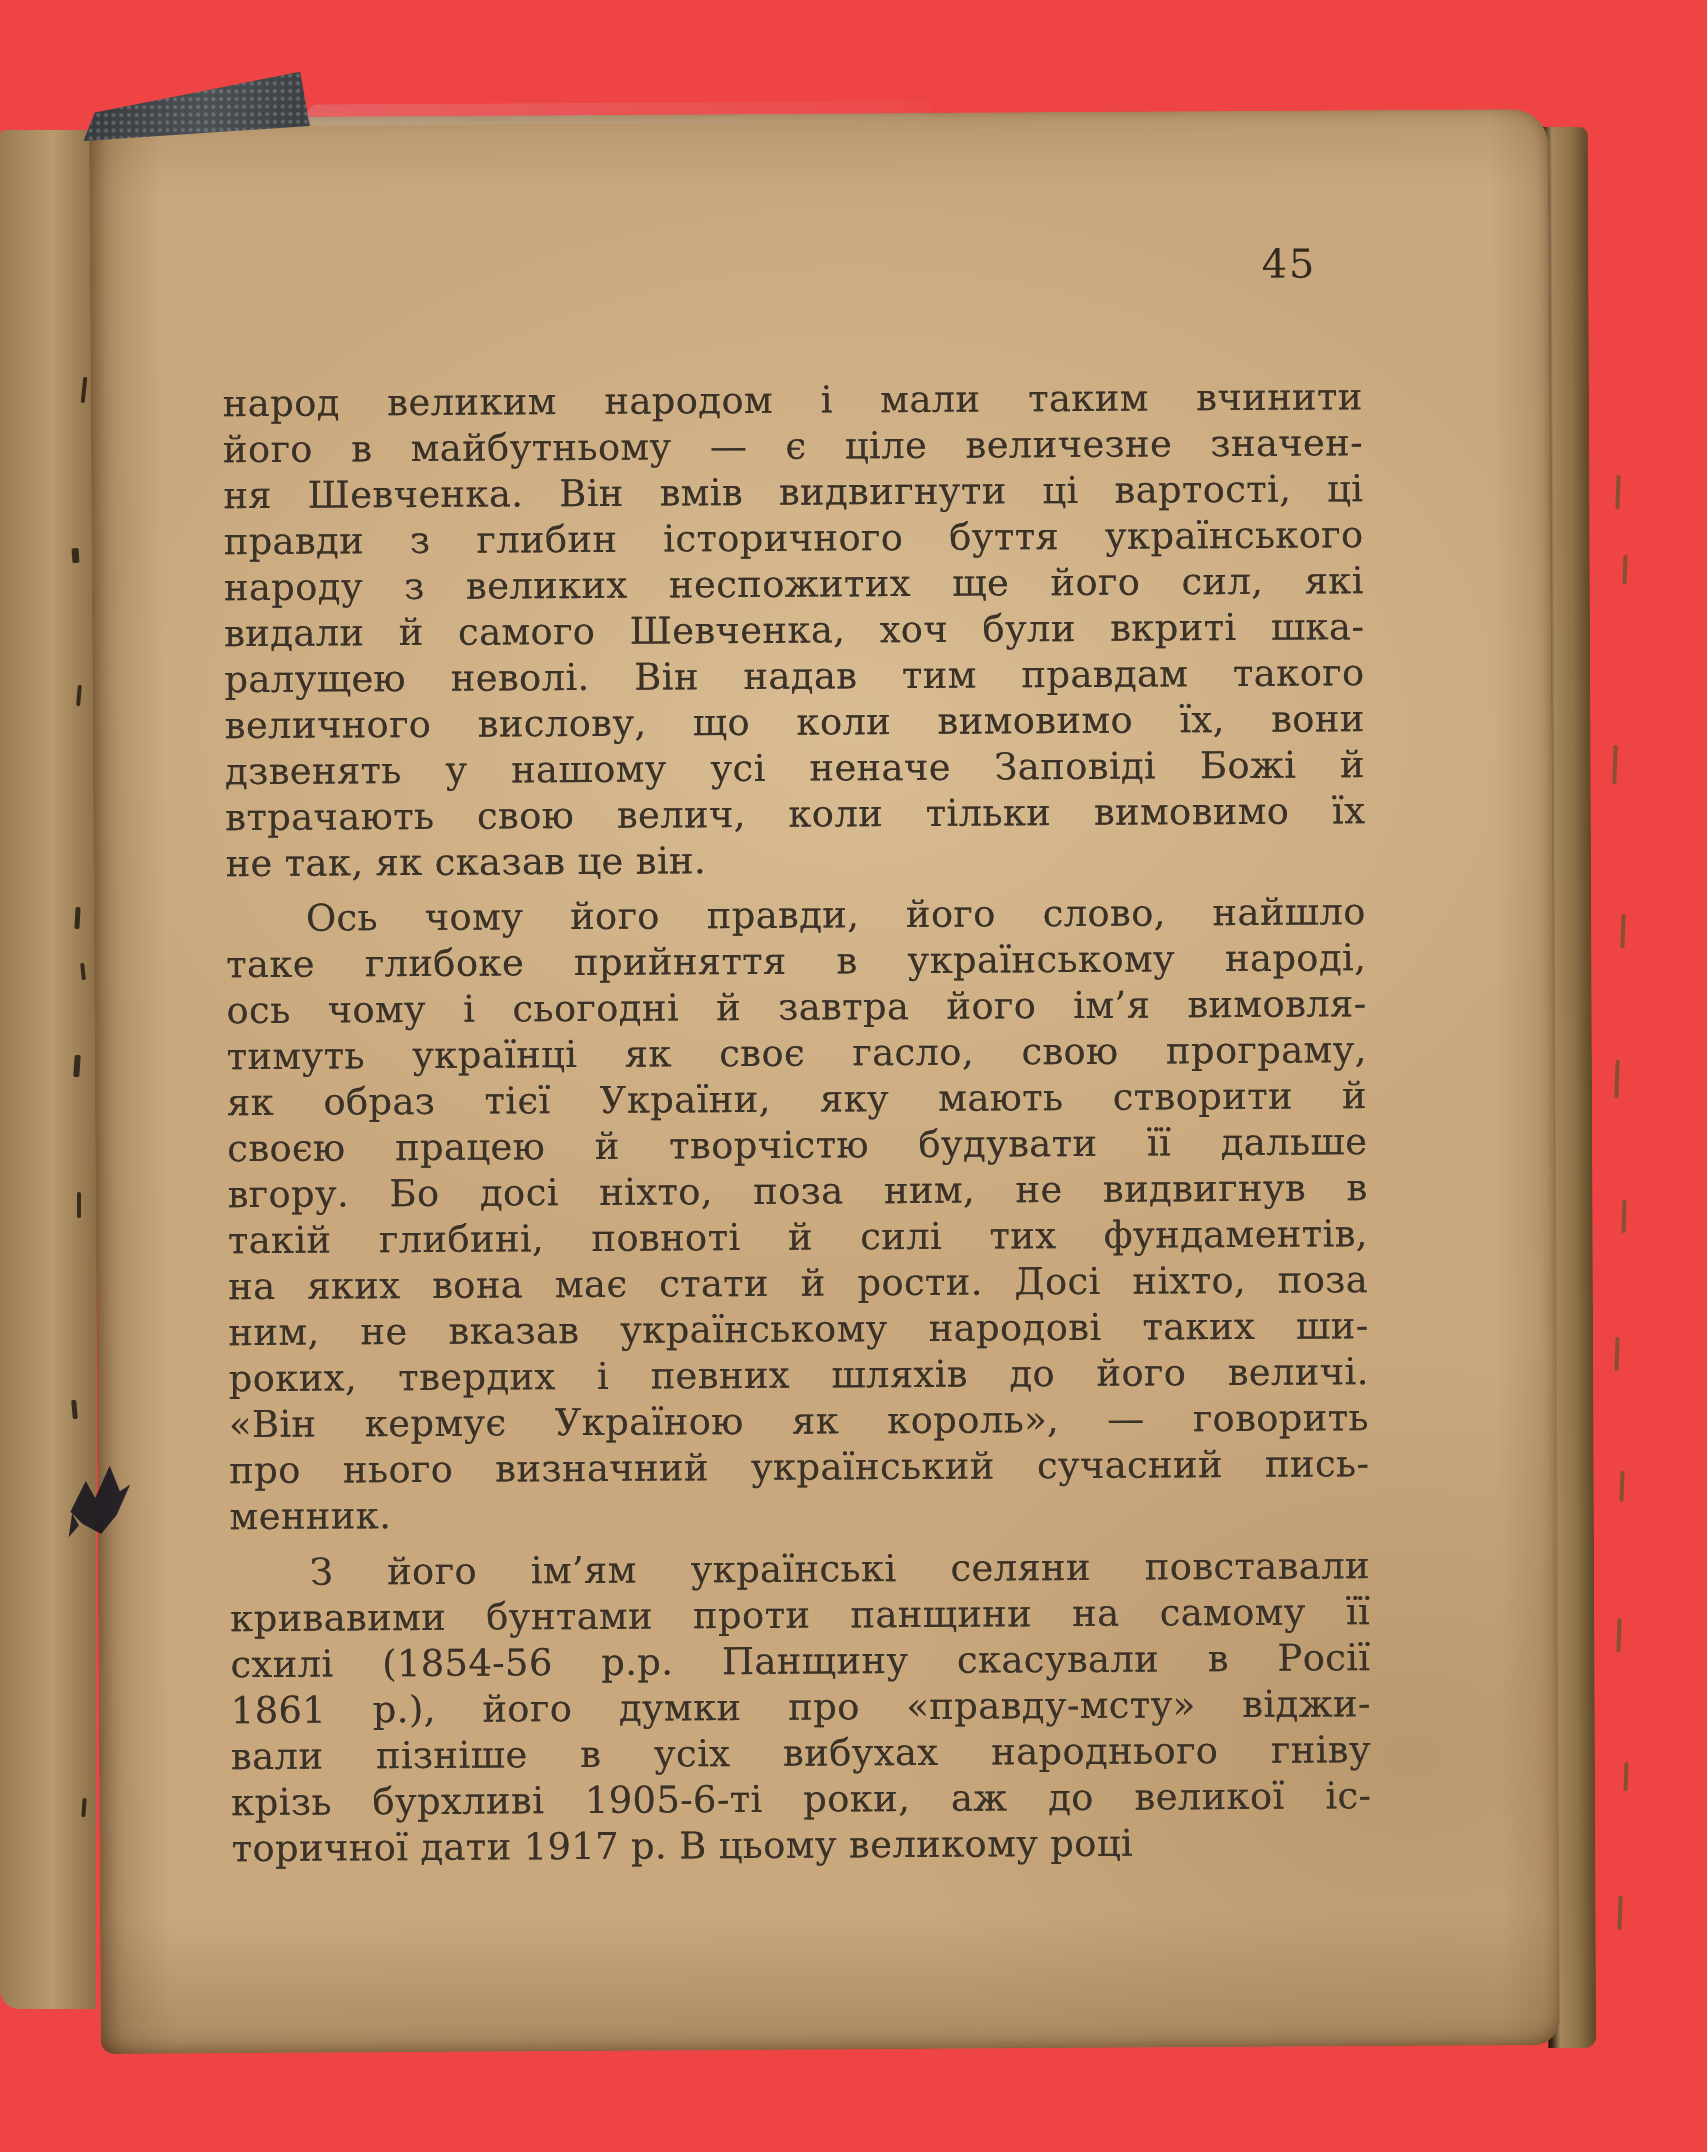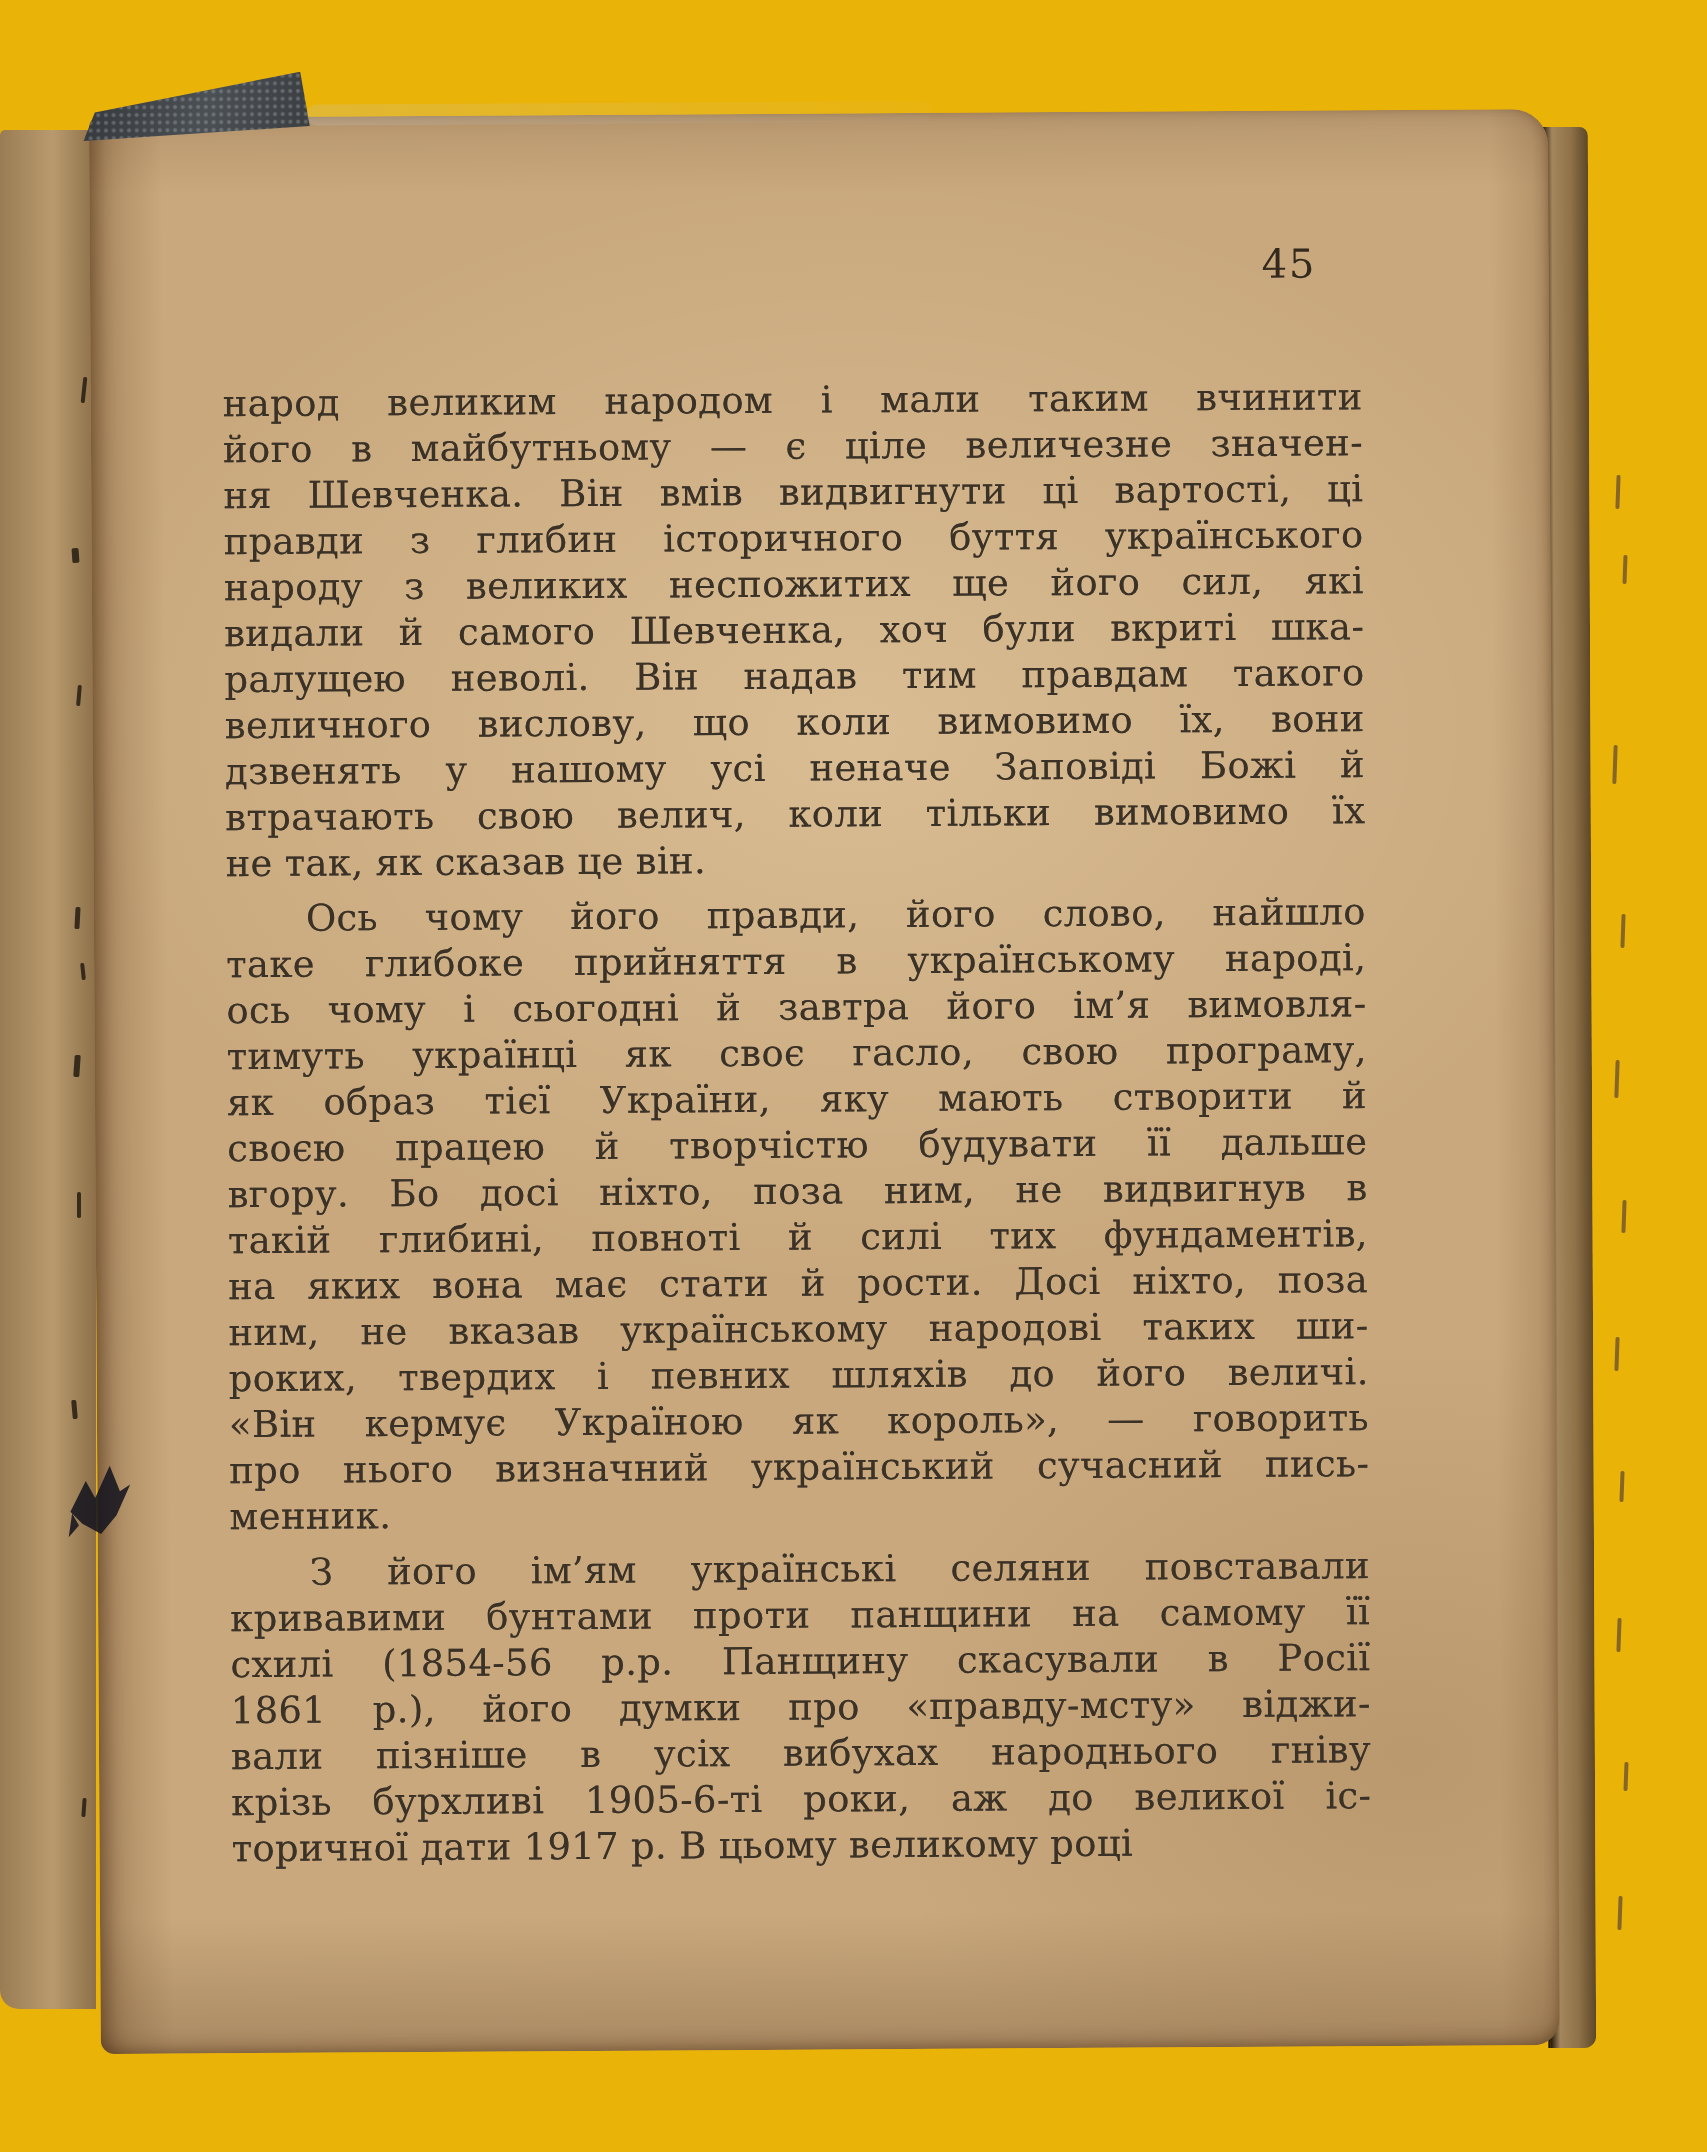--- a/index.html
+++ b/index.html
@@ -1,20 +1,20 @@
 <!DOCTYPE html>
 <html style="font-size:13.7px"><head>
 <meta charset="utf-8">
 <style>
   html, body { margin: 0; padding: 0; background: #000; }
   .scene {
     position: relative;
     width: 1707px;
     height: 2152px;
-    background: #eab308;
+    background: #ef4444;
     overflow: hidden;
     font-family: "DejaVu Serif", "Liberation Serif", serif;
   }
   
   .left-strip {
     position: absolute;
     left: 0; top: 130px;
     width: 96px; height: 1879px;
     background: linear-gradient(90deg, #96arrowhead 0%, #9a7c54 0%, #b99a6e 55%, #8d7049 100%);
     background: linear-gradient(90deg, #9a7c54 0%, #b99a6e 55%, #8d7049 100%);

